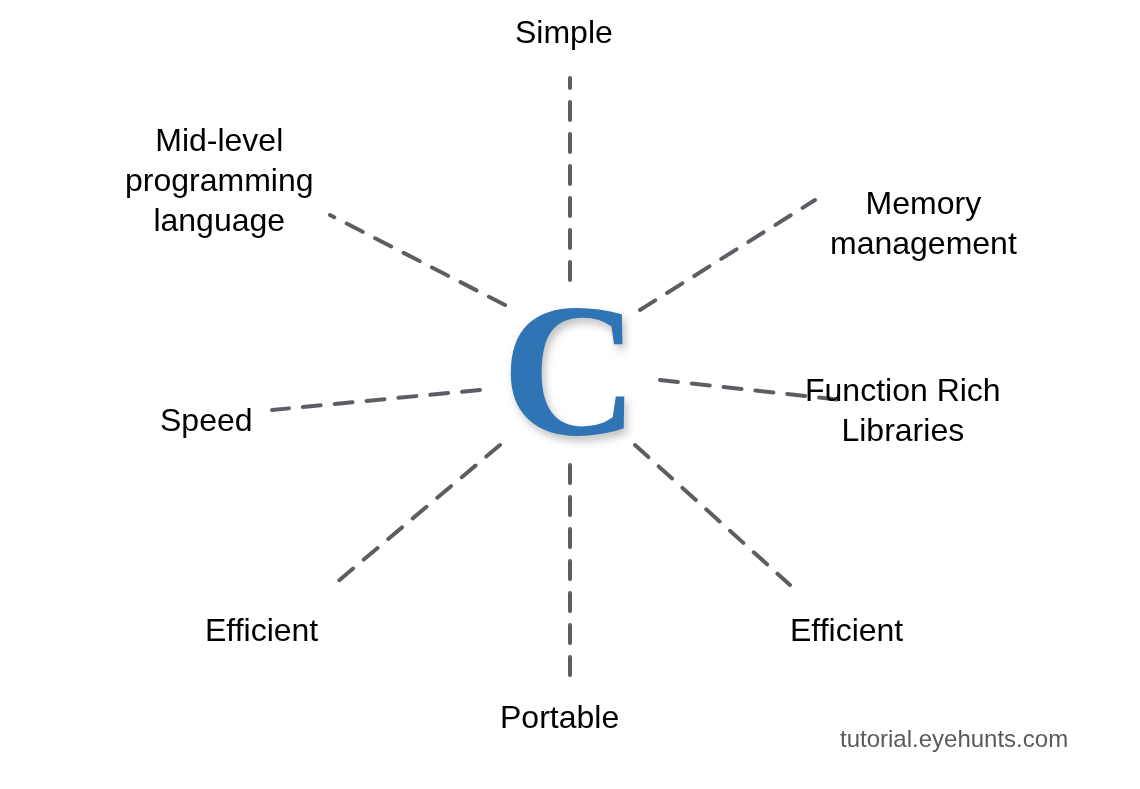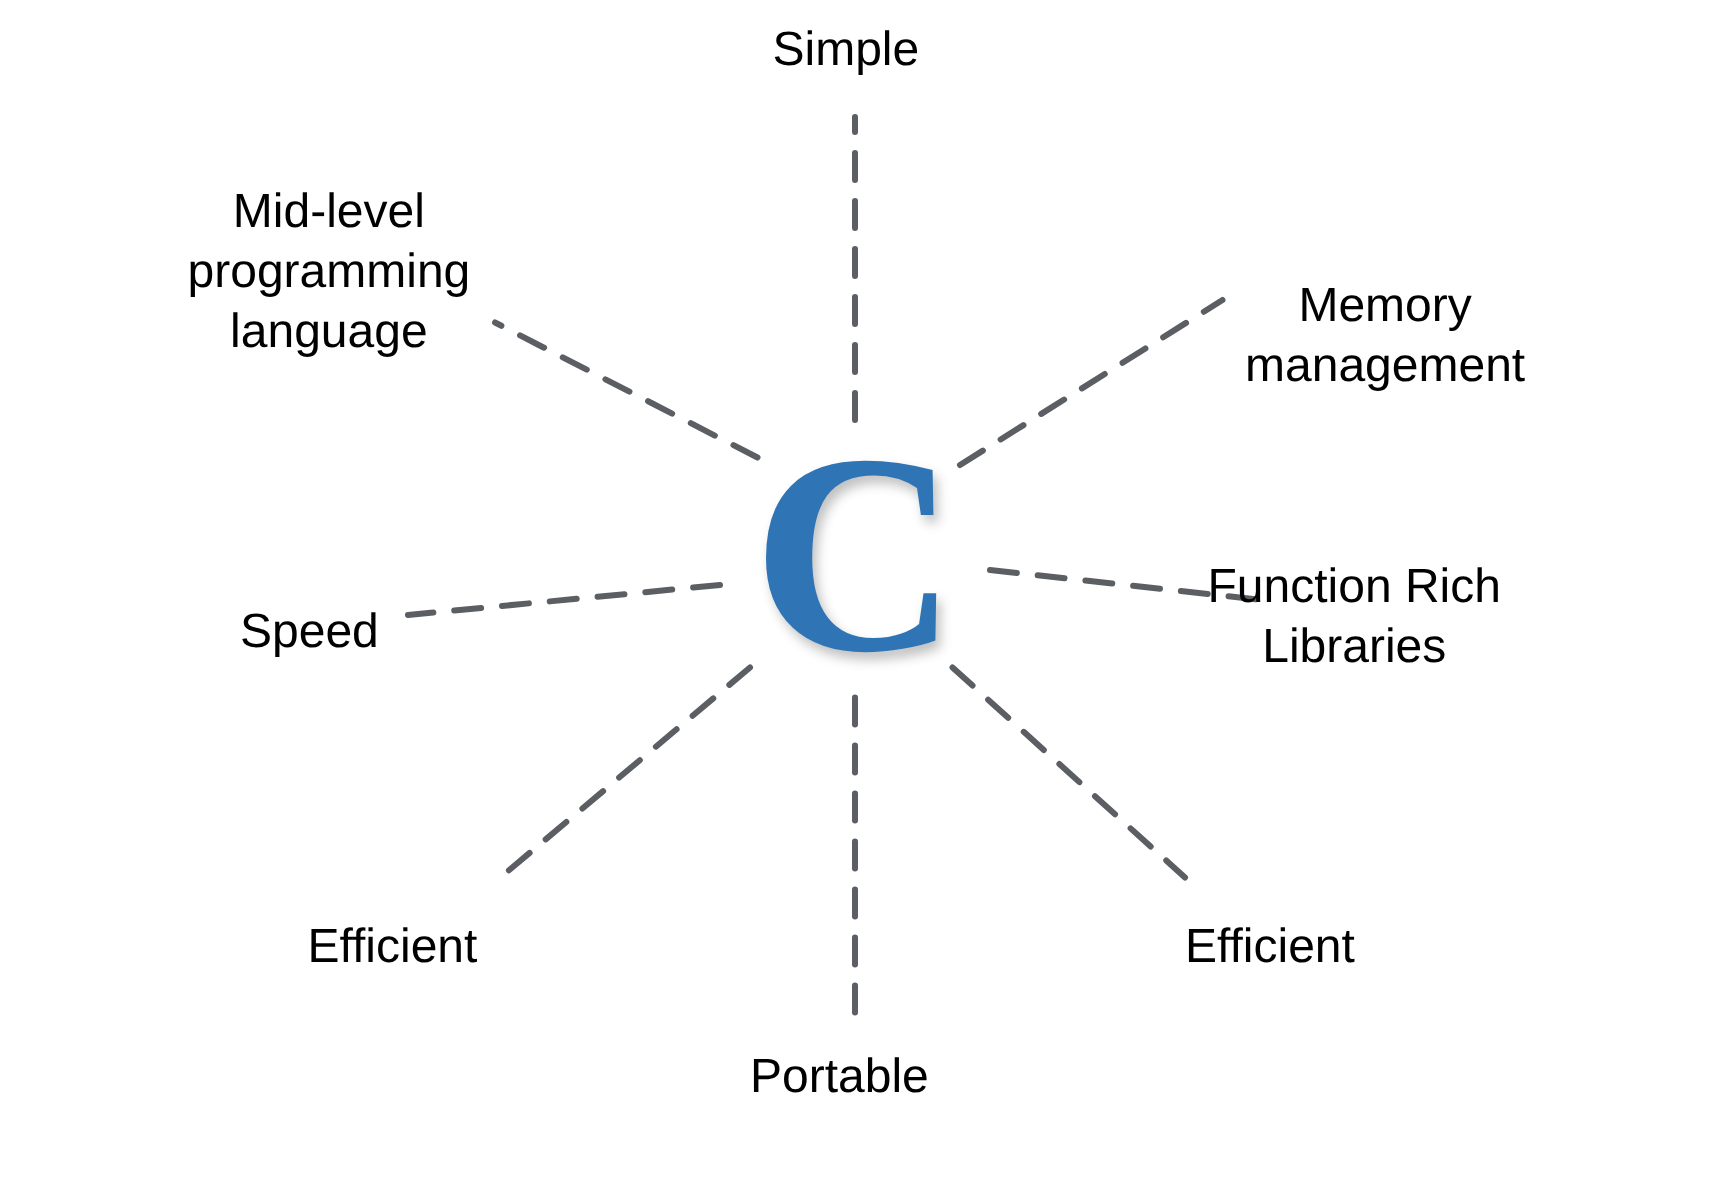--- a/index.html
+++ b/index.html
@@ -74,13 +74,14 @@
 Libraries</div>
       <div class="label" style="left: 790px; top: 610px;">Efficient</div>
       <div class="label" style="left: 500px; top: 697px;">Portable</div>
       <div class="label" style="left: 205px; top: 610px;">Efficient</div>
       <div class="label" style="left: 160px; top: 400px; text-align: right;">Speed</div>
       <div class="label" style="left: 125px; top: 120px;">Mid-level
 programming
 language</div>
     </div>
 
+  <div class="footer" style="left: 840px; top: 725px;">tutorial.eyehunts.com</div>
 </div>
 
 </body></html>

